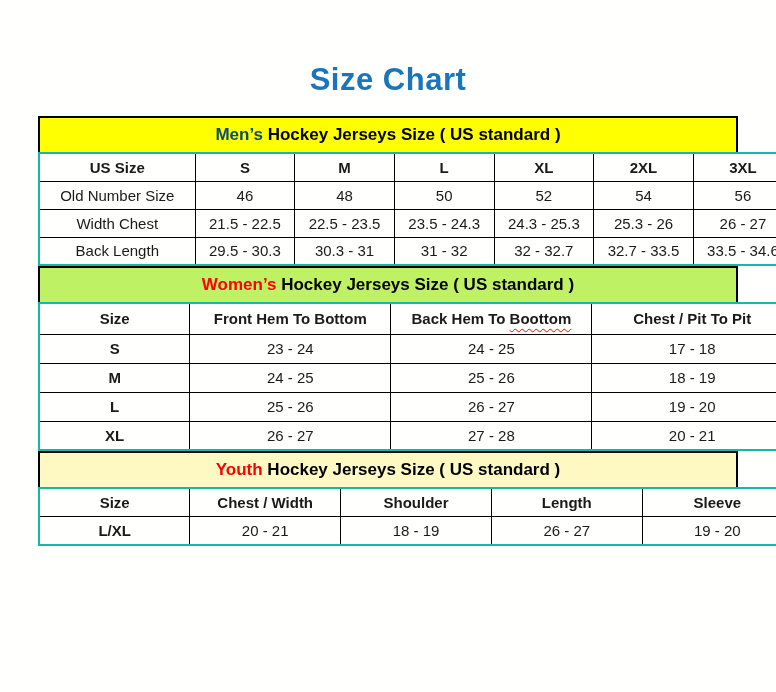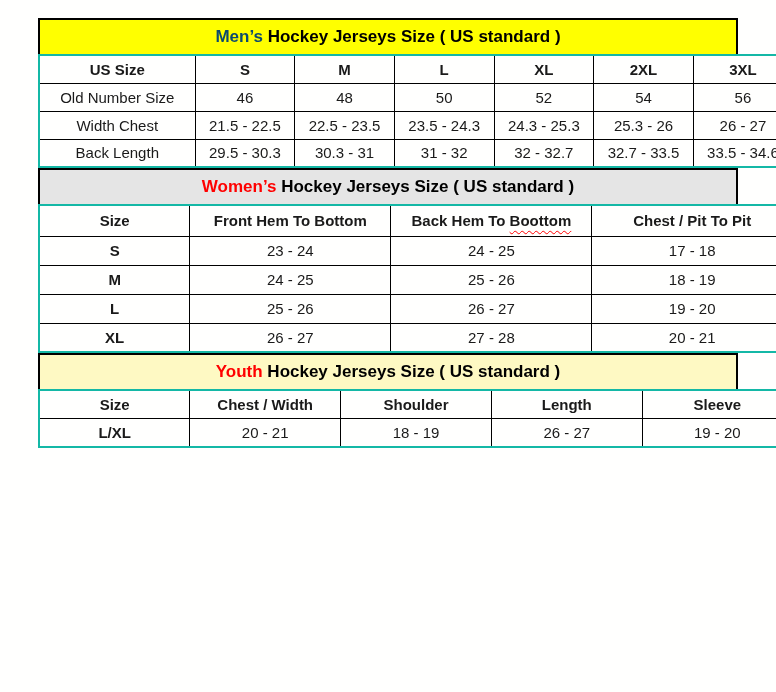--- a/index.html
+++ b/index.html
@@ -73,20 +73,21 @@
     text-decoration-style: wavy;
     text-decoration-color: #ff0000;
     text-decoration-thickness: 1px;
     text-underline-offset: 4px;
   }
 </style>
 </head>
 <body>
 
 <div class="page">
+  <div class="title" style="color: rgb(27, 117, 188);">Size Chart</div>
 
   <div class="chart-wrap">
 
     <section class="sec-mens">
       <div class="band" style="background: rgb(255, 255, 0);">
         <span class="band-highlight" style="color: #0c4a6e;">Men’s</span>
           <span class="band-rest"> Hockey Jerseys Size ( US standard )</span>
       </div>
       <table>
         <thead>
@@ -126,21 +127,21 @@
               <td>31 - 32</td>
               <td>32 - 32.7</td>
               <td>32.7 - 33.5</td>
               <td>33.5 - 34.6</td>
             </tr>
           </tbody>
       </table>
     </section>
 
     <section class="sec-womens">
-      <div class="band" style="background: #e5e5e5;">
+      <div class="band" style="background: #bef264;">
         <span class="band-highlight" style="color: rgb(255, 0, 0);">Women’s</span>
           <span class="band-rest"> Hockey Jerseys Size ( US standard )</span>
       </div>
       <table>
         <thead>
             <tr>
               <th>Size</th>
               <th>Front Hem To Bottom</th>
               <th>Back Hem To <span class="squiggle">Boottom</span></th>
               <th>Chest / Pit To Pit</th>

